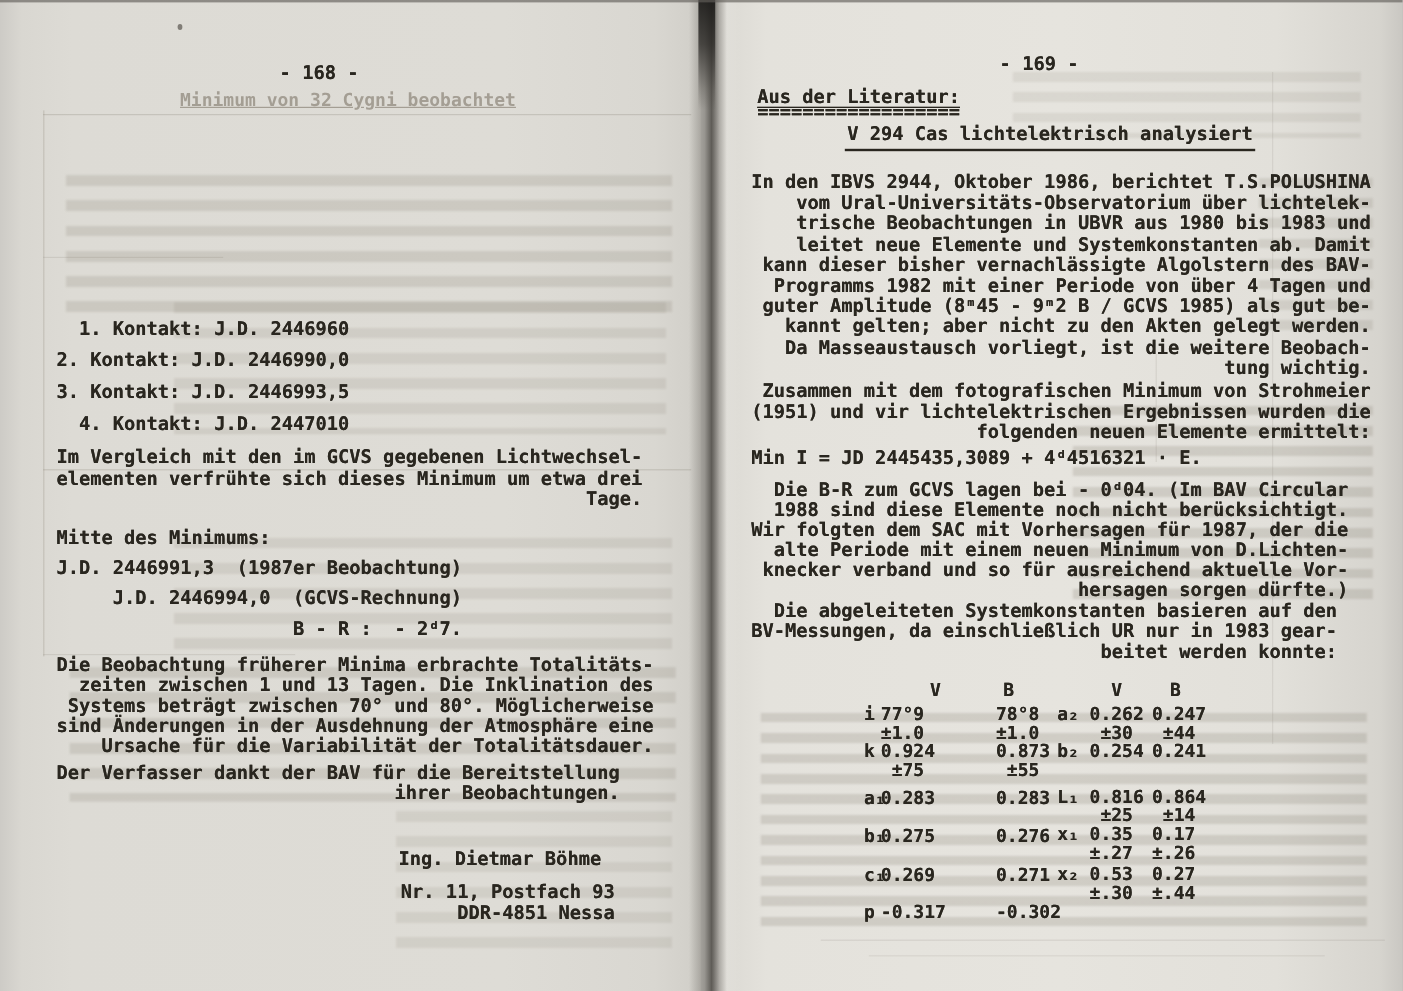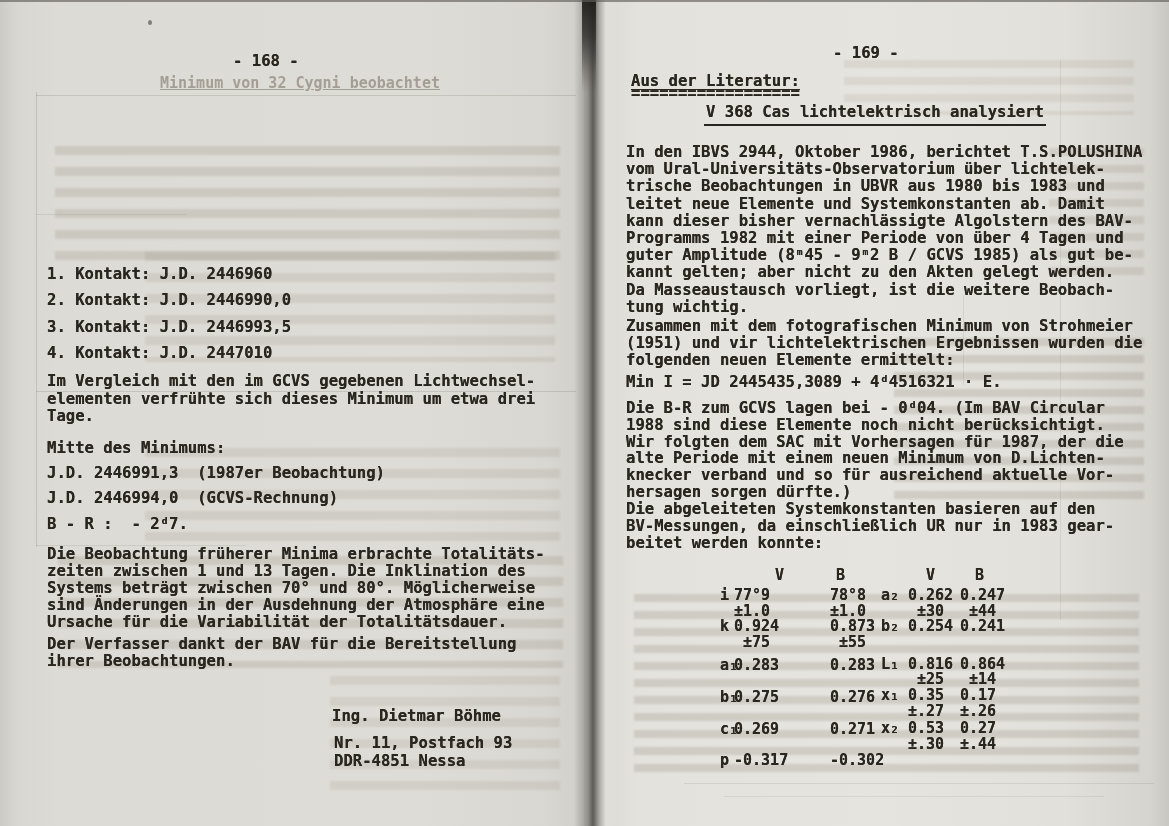--- a/index.html
+++ b/index.html
@@ -1,31 +1,31 @@
 <!DOCTYPE html>
 <html><head>
 <meta charset="utf-8">
 <style>
   html,body{margin:0;padding:0;background:#b9b7b2;}
   .scan{position:relative;width:1169px;height:826px;overflow:hidden;
         background:#c6c4bf;
         font-family:"DejaVu Sans Mono","DejaVu Sans",monospace;}
-  .page{position:absolute;top:0;height:826px;}
+  .page{position:absolute;top:0;height:826px;text-align:right;}
   .page-l{left:0;width:584px;
     background:linear-gradient(90deg,#cdcbc6 0,#d9d7d1 18px,#dddbd5 60px,#dedcd6 420px,#d9d7d1 545px,#d0cec8 100%);}
   .page-r{left:594px;width:575px;
     background:linear-gradient(90deg,#c2c0bb 0,#dcdad4 12px,#e4e2dc 45px,#e6e4de 290px,#e2e0da 470px,#d6d4ce 556px,#c9c7c2 100%);}
 
   .txt{position:absolute;white-space:pre;
        font:700 15.6px/17.5px "DejaVu Sans Mono","DejaVu Sans",monospace;
        color:#29261f;text-shadow:0 0 .4px rgba(41,38,31,.85);}
 
   
   .pagenum-l{left:233px;top:53px;}
-  .ghost-head{left:160px;top:75px;font-size:15px;color:rgba(125,117,104,.6);
+  .ghost-head{left:150px;top:75px;font-size:15px;color:rgba(125,117,104,.6);
               text-decoration:underline;filter:blur(.5px);text-shadow:none;}
   .lp-p1{left:47px;top:93px;}
   .lp-amp{left:47px;top:176px;line-height:26px;}
   .lp-kon{left:47px;top:261px;line-height:26.3px;}
   .lp-p2{left:47px;top:373px;}
   .lp-mitte{left:47px;top:440px;}
   .lp-jd{left:47px;top:461px;line-height:25.3px;}
   .lp-p3{left:47px;top:546px;line-height:17px;}
   .lp-p4{left:47px;top:636px;line-height:17.3px;}
   .lp-sig1{left:332px;top:708px;}
@@ -121,21 +121,21 @@
     <div class="gnr" style="left:300px;top:338px;width:250px;height:165px;"></div>
     <div class="gnr" style="left:40px;top:594px;width:505px;height:185px;"></div>
     <div class="rl" style="left:369px;top:295px;width:1px;height:90px;opacity:.6;"></div>
     <div class="rl" style="left:466px;top:60px;width:1px;height:560px;opacity:.55;"></div>
     <div class="rl" style="left:90px;top:783px;width:470px;height:1px;opacity:.7;"></div>
     <div class="rl" style="left:130px;top:796px;width:380px;height:1px;opacity:.55;"></div>
 
     <div class="txt pagenum-r">- 169 -</div>
     <div class="txt rp-head">Aus der Literatur:</div>
     <div class="txt rp-eq">==================</div>
-    <div class="txt rp-title">V 368 Cas lichtelektrisch analysiert</div>
+    <div class="txt rp-title">V 294 Cas lichtelektrisch analysiert</div>
     <div class="txt rp-p1">In den IBVS 2944, Oktober 1986, berichtet T.S.POLUSHINA
 vom Ural-Universitäts-Observatorium über lichtelek-
 trische Beobachtungen in UBVR aus 1980 bis 1983 und
 leitet neue Elemente und Systemkonstanten ab. Damit
 kann dieser bisher vernachlässigte Algolstern des BAV-
 Programms 1982 mit einer Periode von über 4 Tagen und
 guter Amplitude (8ᵐ45 - 9ᵐ2 B / GCVS 1985) als gut be-
 kannt gelten; aber nicht zu den Akten gelegt werden.
 Da Masseaustausch vorliegt, ist die weitere Beobach-
 tung wichtig.</div>

